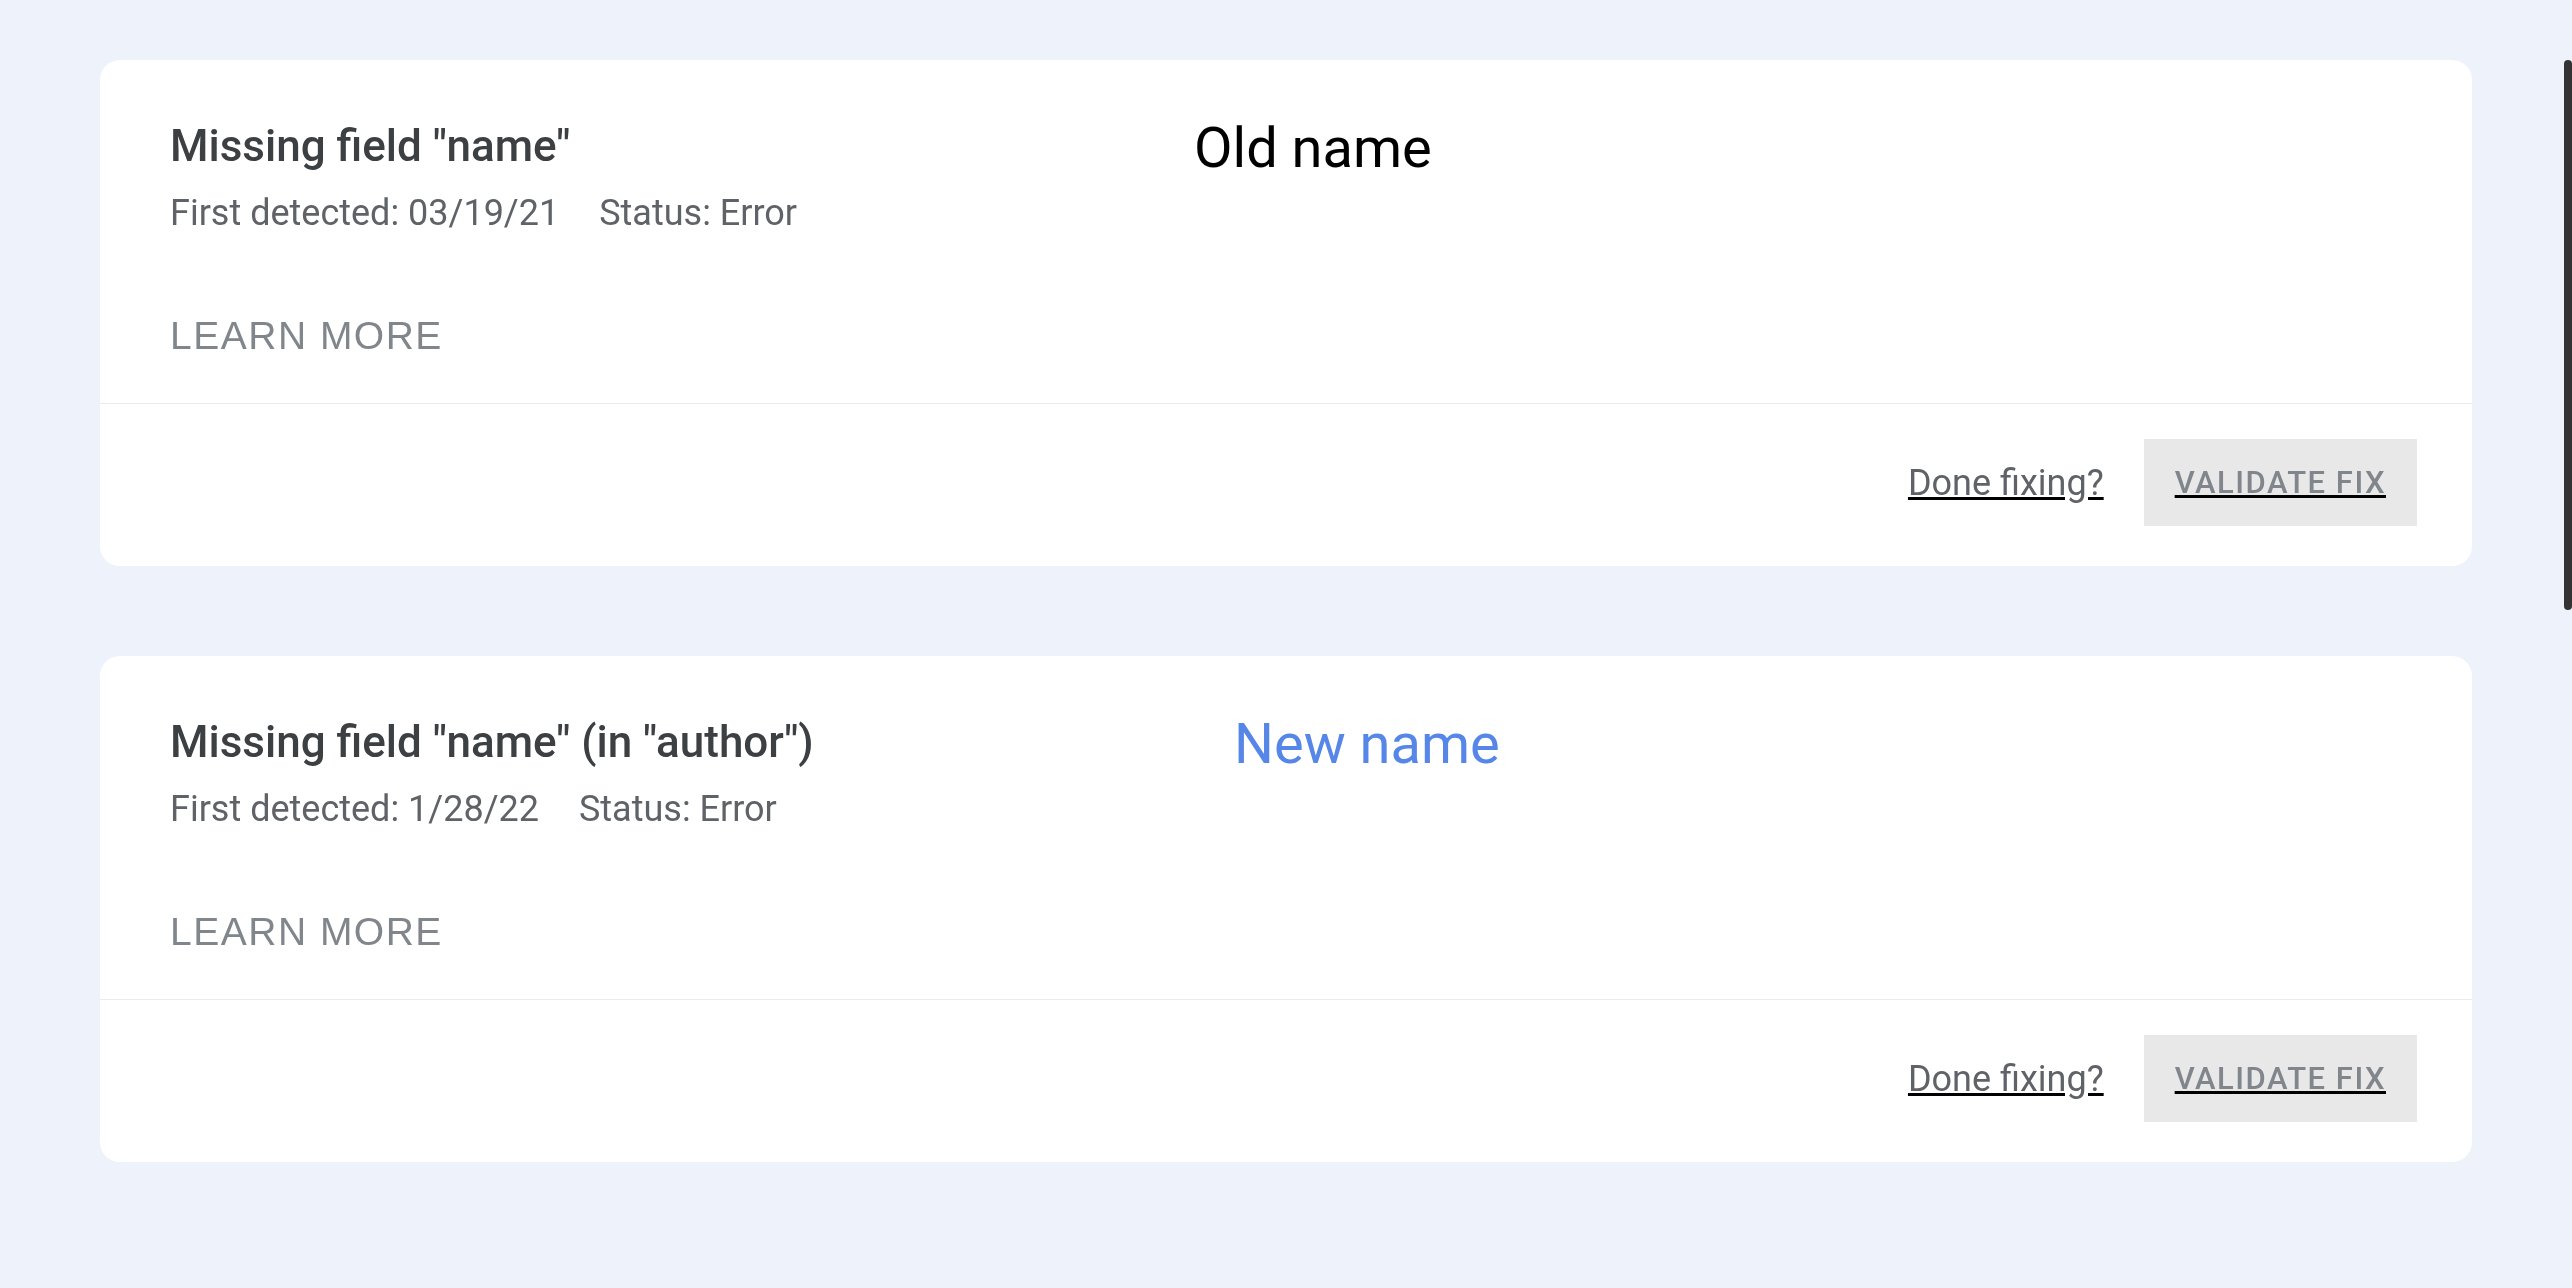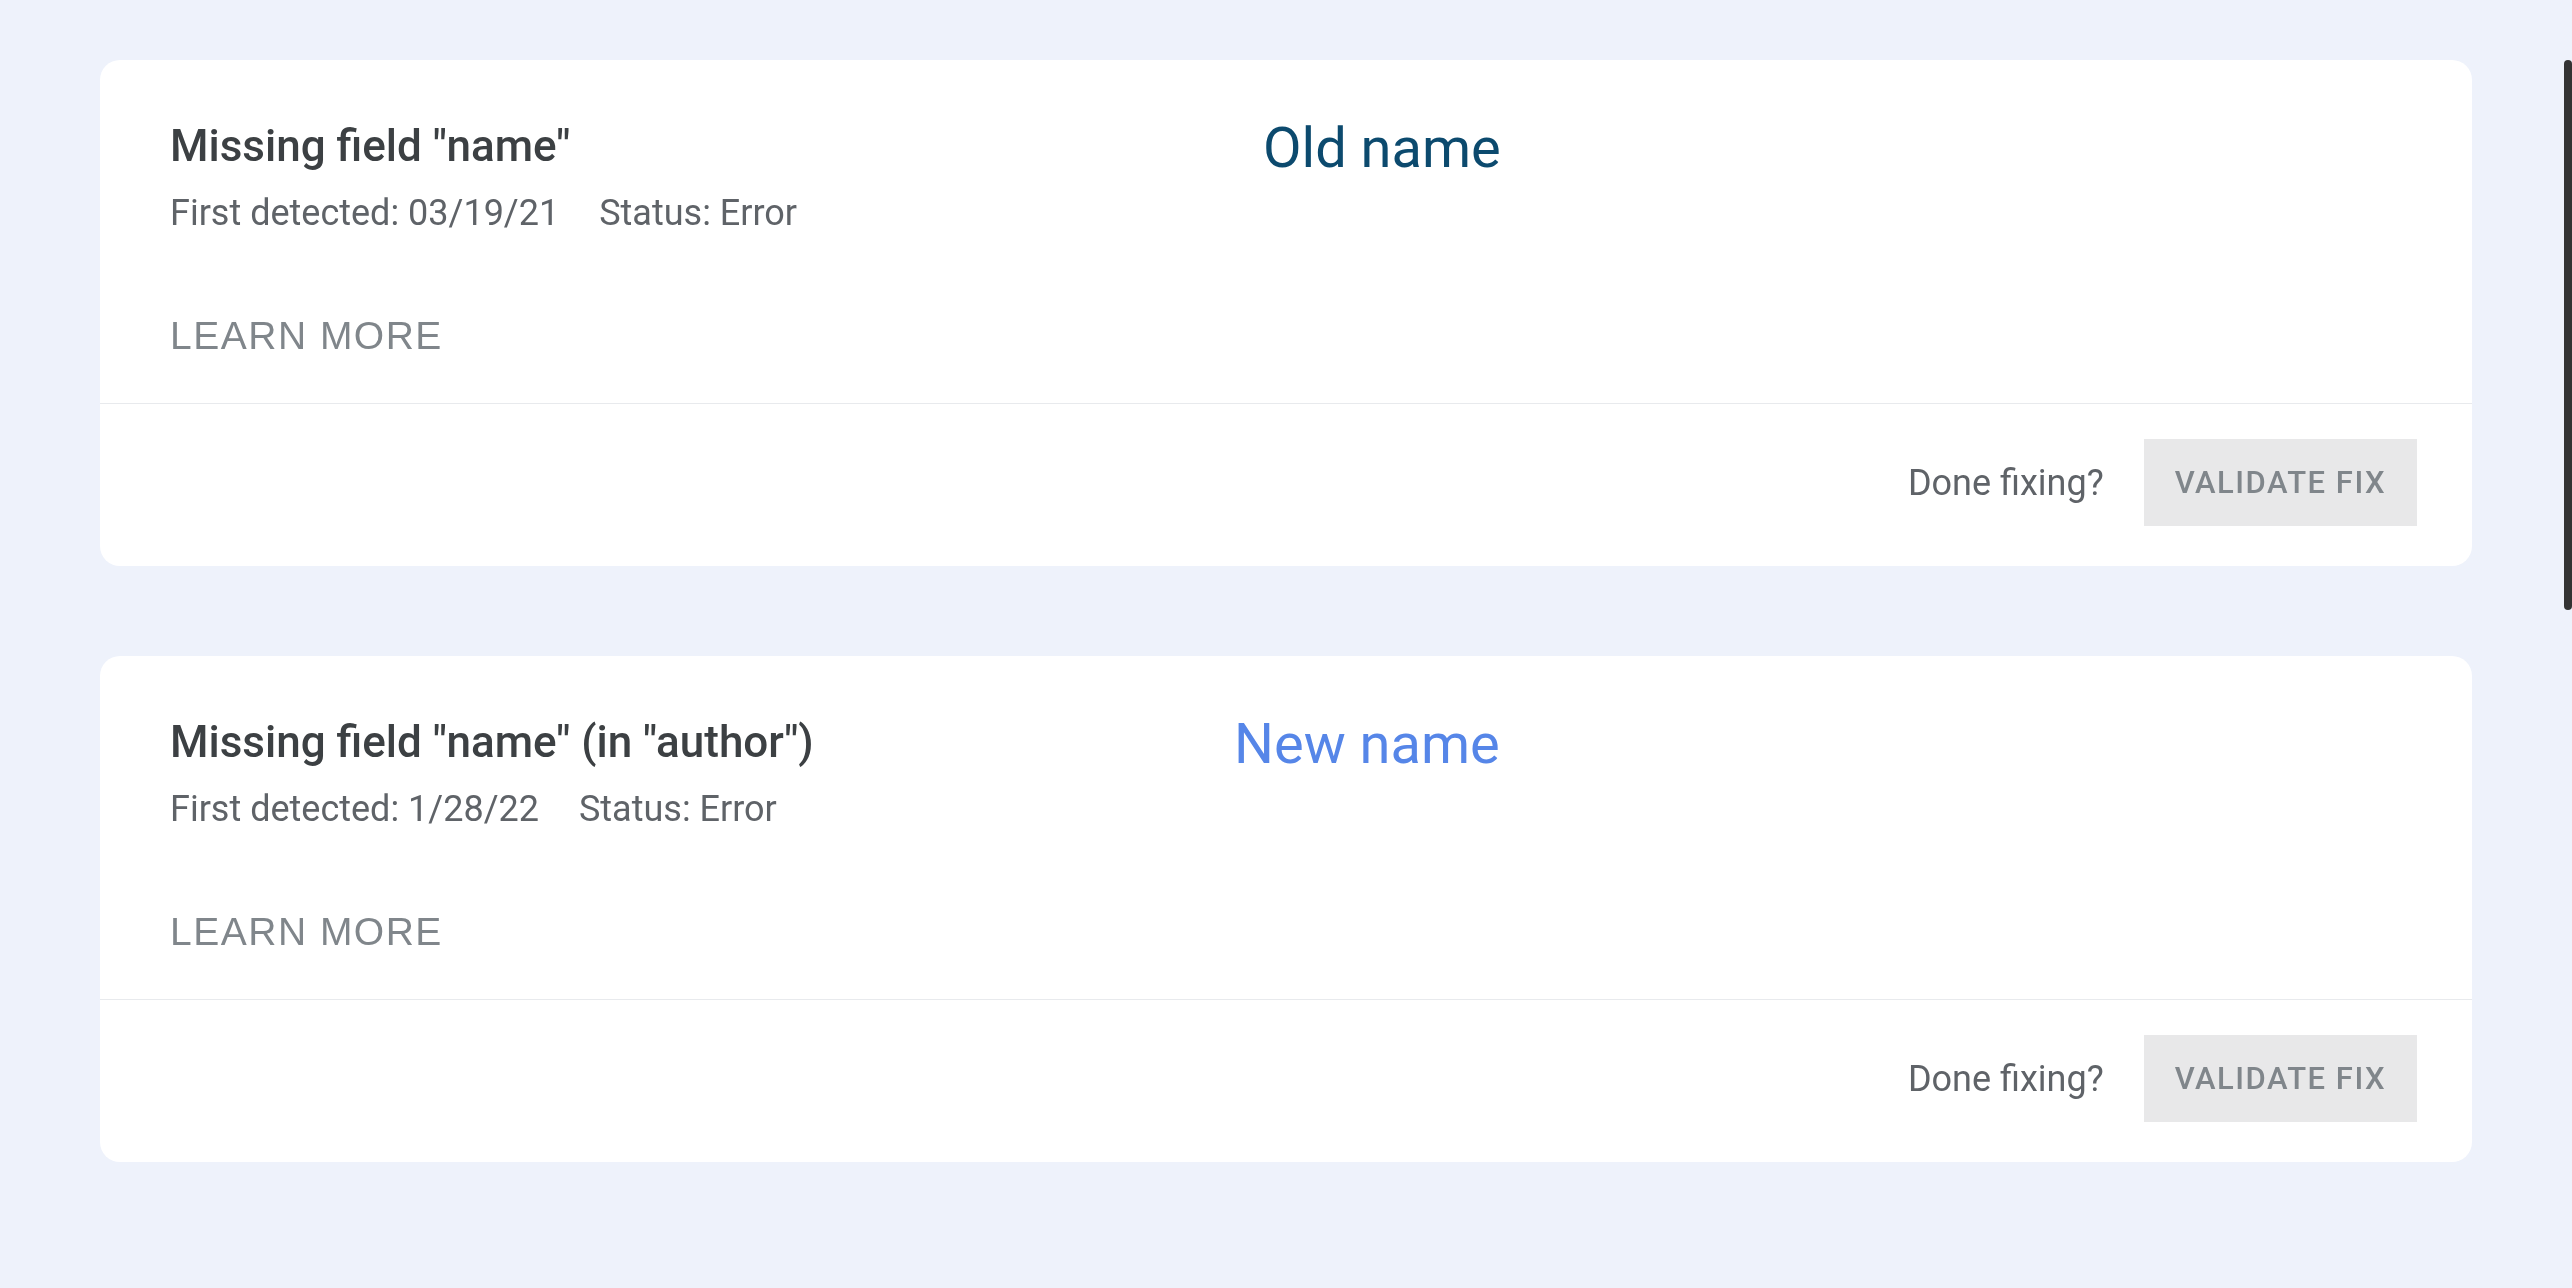--- a/index.html
+++ b/index.html
@@ -61,38 +61,39 @@
       border: none;
       background: none;
     }
     .annotation {
       position: absolute;
       font-size: 56px;
       font-weight: 400;
       top: 55px;
     }
     .annotation-old {
-      color: #0c4a6e;
-      left: 1163px;
+      color: #000000;
+      left: 1094px;
     }
     .annotation-new {
       color: #5686e8;
       left: 1134px;
     }
     .card-divider {
       height: 1px;
       background-color: #e8eaed;
       width: 100%;
     }
     .card-footer {
       padding: 35px 55px 40px 70px;
       display: flex;
       justify-content: flex-end;
       align-items: center;
       gap: 40px;
+      text-decoration: underline;
     }
     .done-fixing {
       font-size: 36px;
       color: #5f6368;
     }
     .validate-btn {
       background-color: #e8e8e9;
       border: none;
       color: #80868b;
       font-size: 31px;

